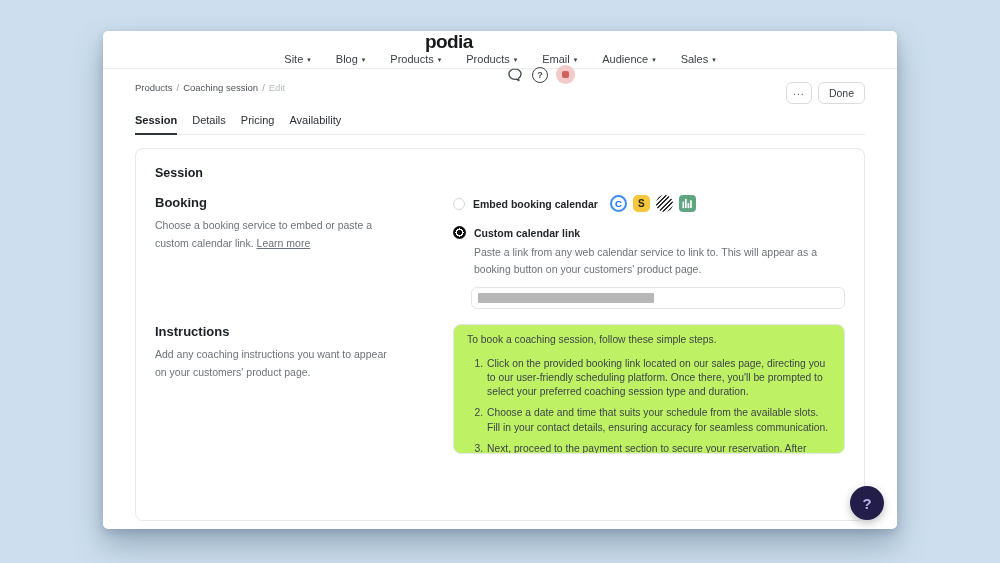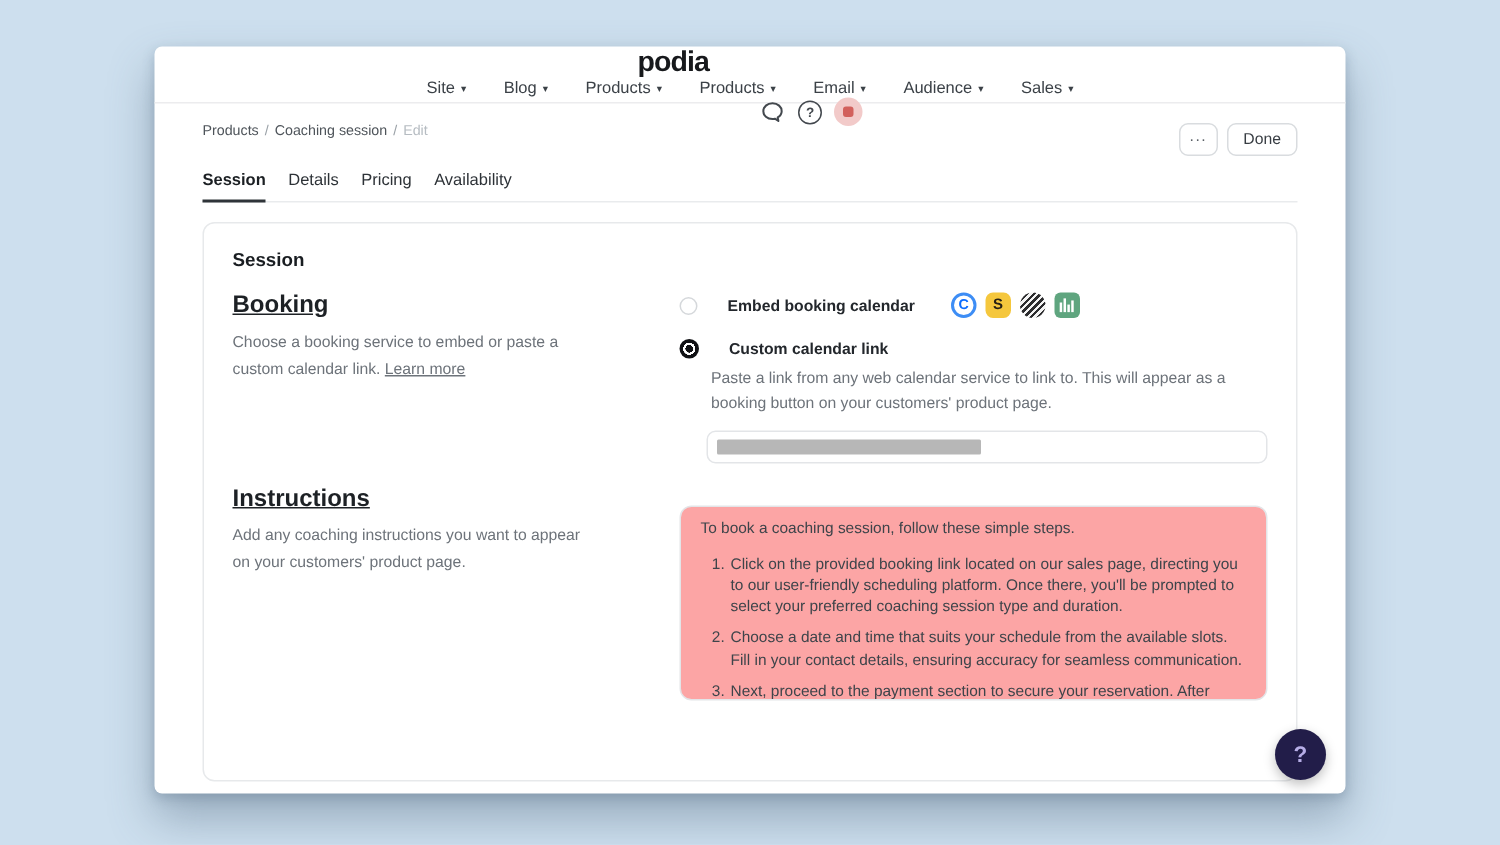--- a/index.html
+++ b/index.html
@@ -66,26 +66,26 @@
   }
   
   .card {
     margin:13px 32px 0;
     border:1px solid #e7e9eb; border-radius:8px;
     padding:17px 19px 15px; height:373px; overflow:hidden; background:#fff;
   }
   .card-title { font-size:12.5px; font-weight:bold; color:#191d21; }
   .section { display:flex; margin-top:15px; }
   .sec-left { width:298px; flex-shrink:0; }
-  .sec-label { font-size:16px; font-weight:bold; color:#1d2125;text-decoration:underline; }
+  .sec-label { font-size:13px; font-weight:bold; color:#1d2125; }
   .sec-desc { margin-top:6px; font-size:10.5px; color:#6d737a; line-height:1.75; width:235px; }
   .sec-desc a { color:#6d737a; text-decoration:underline; cursor:pointer; }
   .sec-right { flex:1; }
   
-  .option-row { display:flex; align-items:center; gap:20px; cursor:pointer; }
+  .option-row { display:flex; align-items:center; gap:8px; cursor:pointer; }
   .radio {
     width:12px; height:12px; border-radius:50%;
     border:1px solid #d5d8db; background:#fff; flex-shrink:0;
   }
   .radio.checked {
     width:13px; height:13px; border:none;
     background:radial-gradient(circle, #101114 0 2.5px, #ffffff 2.6px 4px, #101114 4.1px);
   }
   .option-label { font-size:10.5px; font-weight:bold; color:#23272c; }
   .service-icons { display:flex; gap:6px; margin-left:4px; }
@@ -106,23 +106,23 @@
   .option-block { margin-top:14px; }
   .option-desc { margin:5px 0 0 21px; font-size:10.5px; color:#6d737a; line-height:1.65; }
   .link-field {
     margin:8px 0 0 18px; height:22px;
     border:1px solid #e3e5e8; border-radius:6px; background:#fff;
     display:flex; align-items:center; padding:0 6px; cursor:text;
   }
   .redacted-bar { width:176px; height:10px; background:#b7b7b7; border-radius:1px; }
   
   .editor {
-    border:1px solid #e3e5e8; border-radius:8px; background:#fca5a5;
+    border:1px solid #e3e5e8; border-radius:8px; background:#bef264;
     padding:8px 13px; height:130px; overflow:hidden;
-    font-size:10.3px; color:#3e444a; line-height:1.38; cursor:text;margin-top:13px;
+    font-size:10.3px; color:#3e444a; line-height:1.38; cursor:text;
   }
   .editor ol { margin:10px 0 0; padding-left:19px; }
   .editor li { margin-bottom:7px; padding-left:1px; }
   
   .help-fab {
     position:absolute; right:13px; bottom:9px;
     width:34px; height:34px; border-radius:50%;
     background:#221d49; color:#b7aee7;
     display:flex; align-items:center; justify-content:center;
     font-size:15px; font-weight:bold; cursor:pointer;

